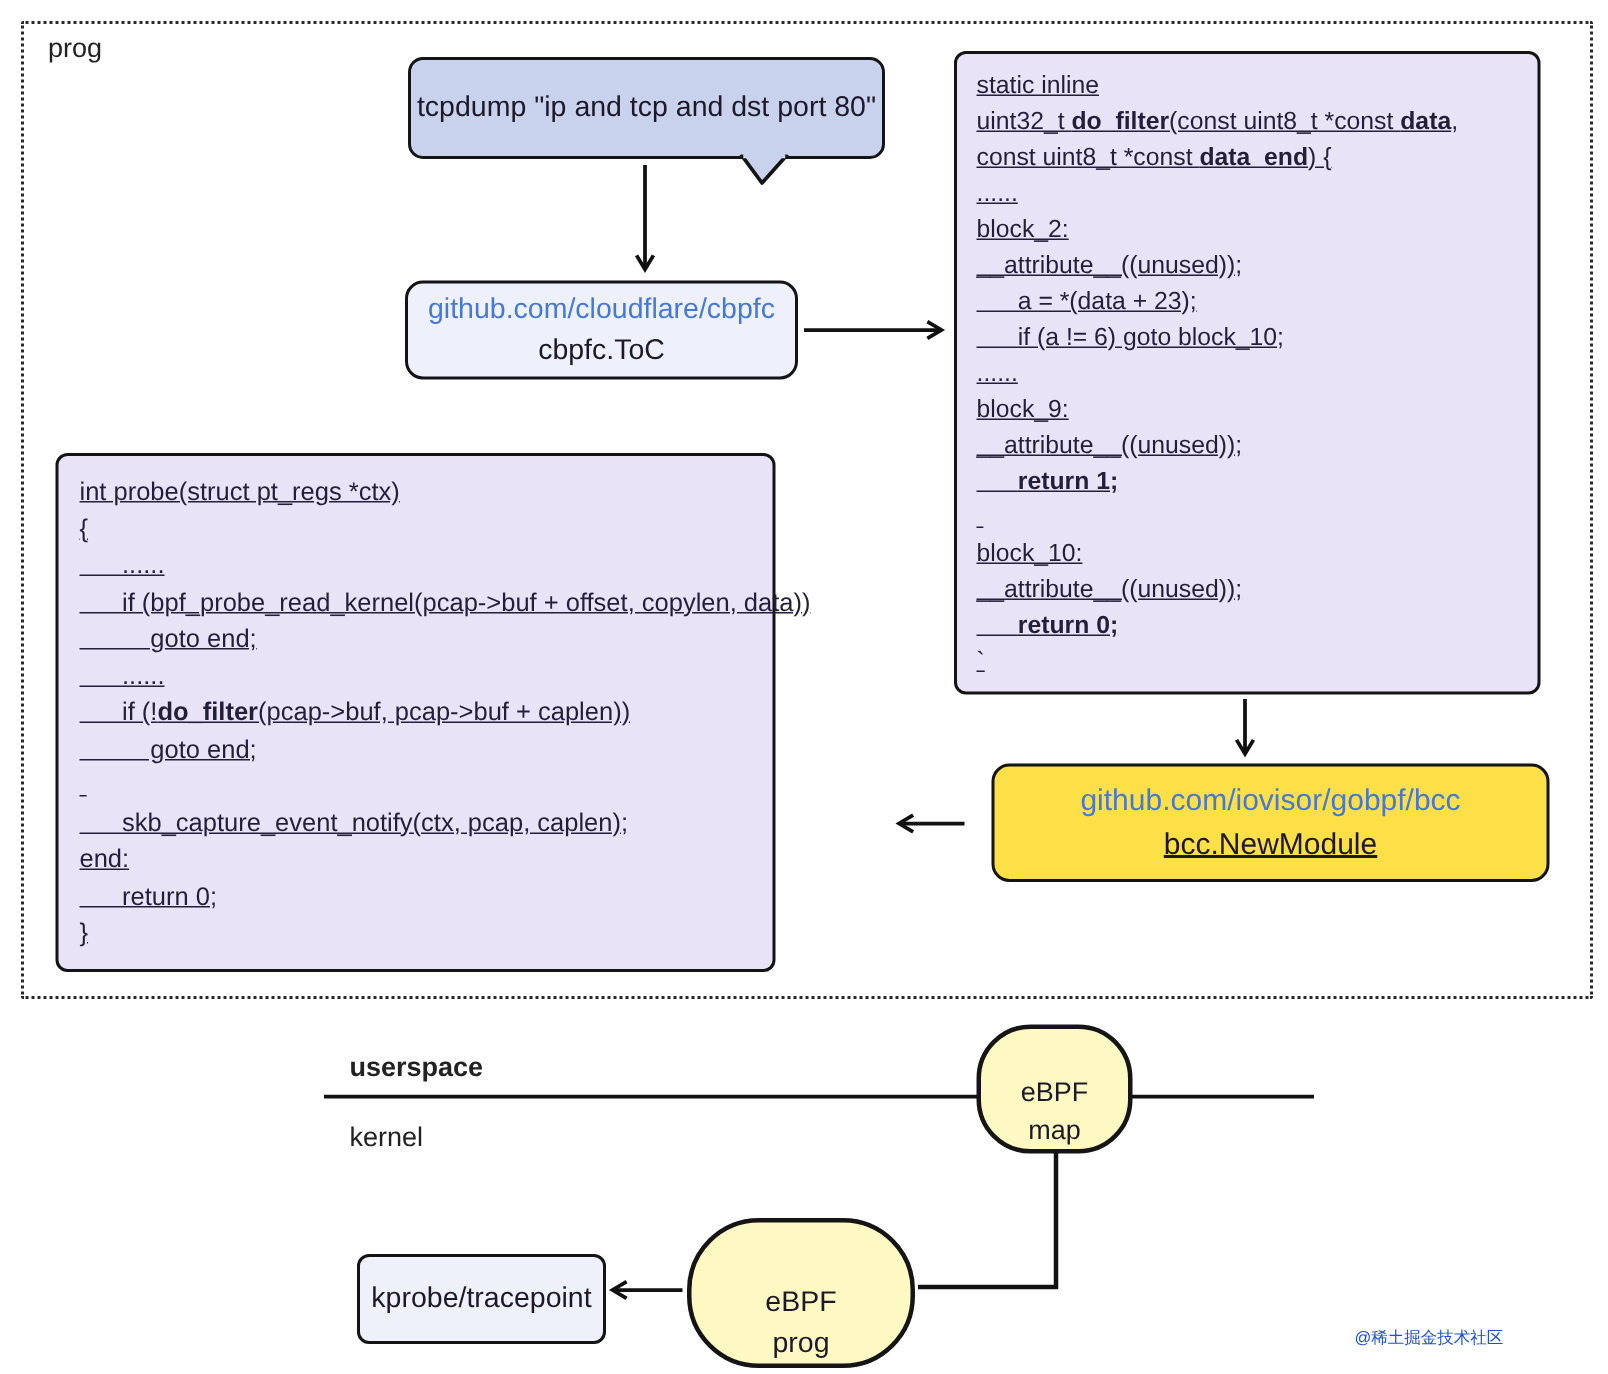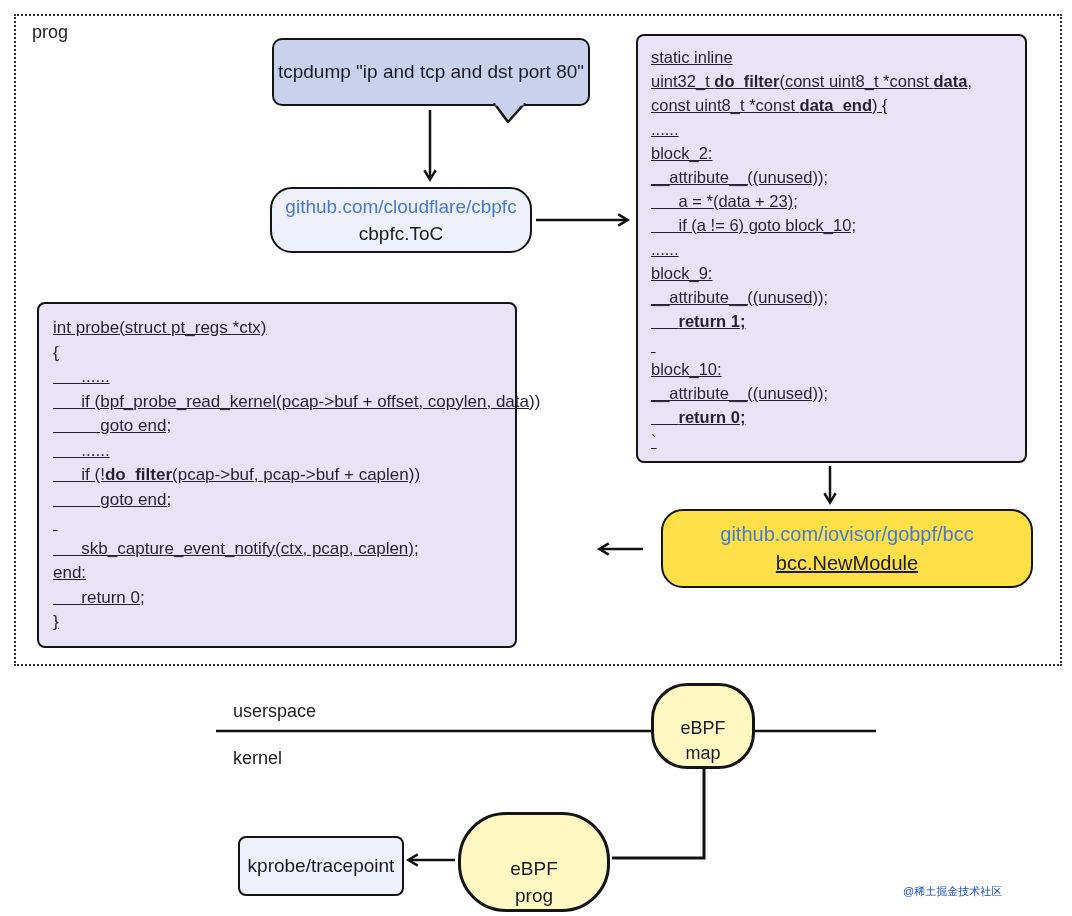--- a/index.html
+++ b/index.html
@@ -16,37 +16,37 @@
   .node{
     position:absolute;box-sizing:border-box;border:2.5px solid #141414;
     display:flex;flex-direction:column;align-items:center;justify-content:center;
     text-align:center;
   }
   .bubble{
     left:272px;top:38px;width:318px;height:68px;border-radius:10px;
     background:#c9d2ed;font-size:19px;
   }
   .bubble-tail{position:absolute;left:492px;top:103px;}
-  .linkbox{border-radius:22px;}
+  .linkbox{border-radius:12px;}
   .cbpfc{left:270px;top:187px;width:262px;height:66px;background:#eef1fb;}
   .gobpf{left:645px;top:509px;width:372px;height:79px;background:#fde047;margin-left:16px;}
   .link{color:#4679d6;font-size:19px;line-height:27px;}
   .gobpf .link{font-size:20px;line-height:29px;}
   .caption{color:#1d1929;font-size:19px;line-height:27px;}
   .gobpf .caption{font-size:20px;line-height:29px;text-decoration:underline;}
   .codeblock{
     position:absolute;box-sizing:border-box;border:2.5px solid #141414;border-radius:8px;
     background:#e8e3f7;color:#241f38;white-space:pre;
   }
   .code-filter{left:636px;top:34px;width:391px;height:429px;padding:9px 13px;font-size:16.5px;line-height:24px;}
   .code-probe{left:37px;top:302px;width:480px;height:346px;padding:12px 14px;font-size:17px;line-height:24.5px;}
   .code-line{white-space:pre;text-decoration:underline;}
   .code-line .b{font-weight:bold;}
   .side-label{position:absolute;font-size:18px;color:#222;}
-  .lbl-userspace{left:233px;top:701px;}
+  .lbl-userspace{left:233px;top:701px;font-weight:bold;}
   .lbl-kernel{left:233px;top:748px;}
   .ellipse{
     position:absolute;box-sizing:border-box;border:3px solid #151515;background:#fef9c3;
     display:flex;flex-direction:column;align-items:center;justify-content:flex-end;text-align:center;
   }
   .map-node{left:651px;top:683px;width:104px;height:86px;border-radius:36px;font-size:18px;line-height:25px;}
   .prog-node{left:458px;top:812px;width:152px;height:100px;border-radius:48px;font-size:19px;line-height:27px;}
   .kprobe{left:238px;top:836px;width:166px;height:60px;border-radius:8px;background:#eef0fa;font-size:19px;}
   .watermark{position:absolute;left:903px;top:884px;font-size:11px;color:#1d4ed8;}
 </style>

